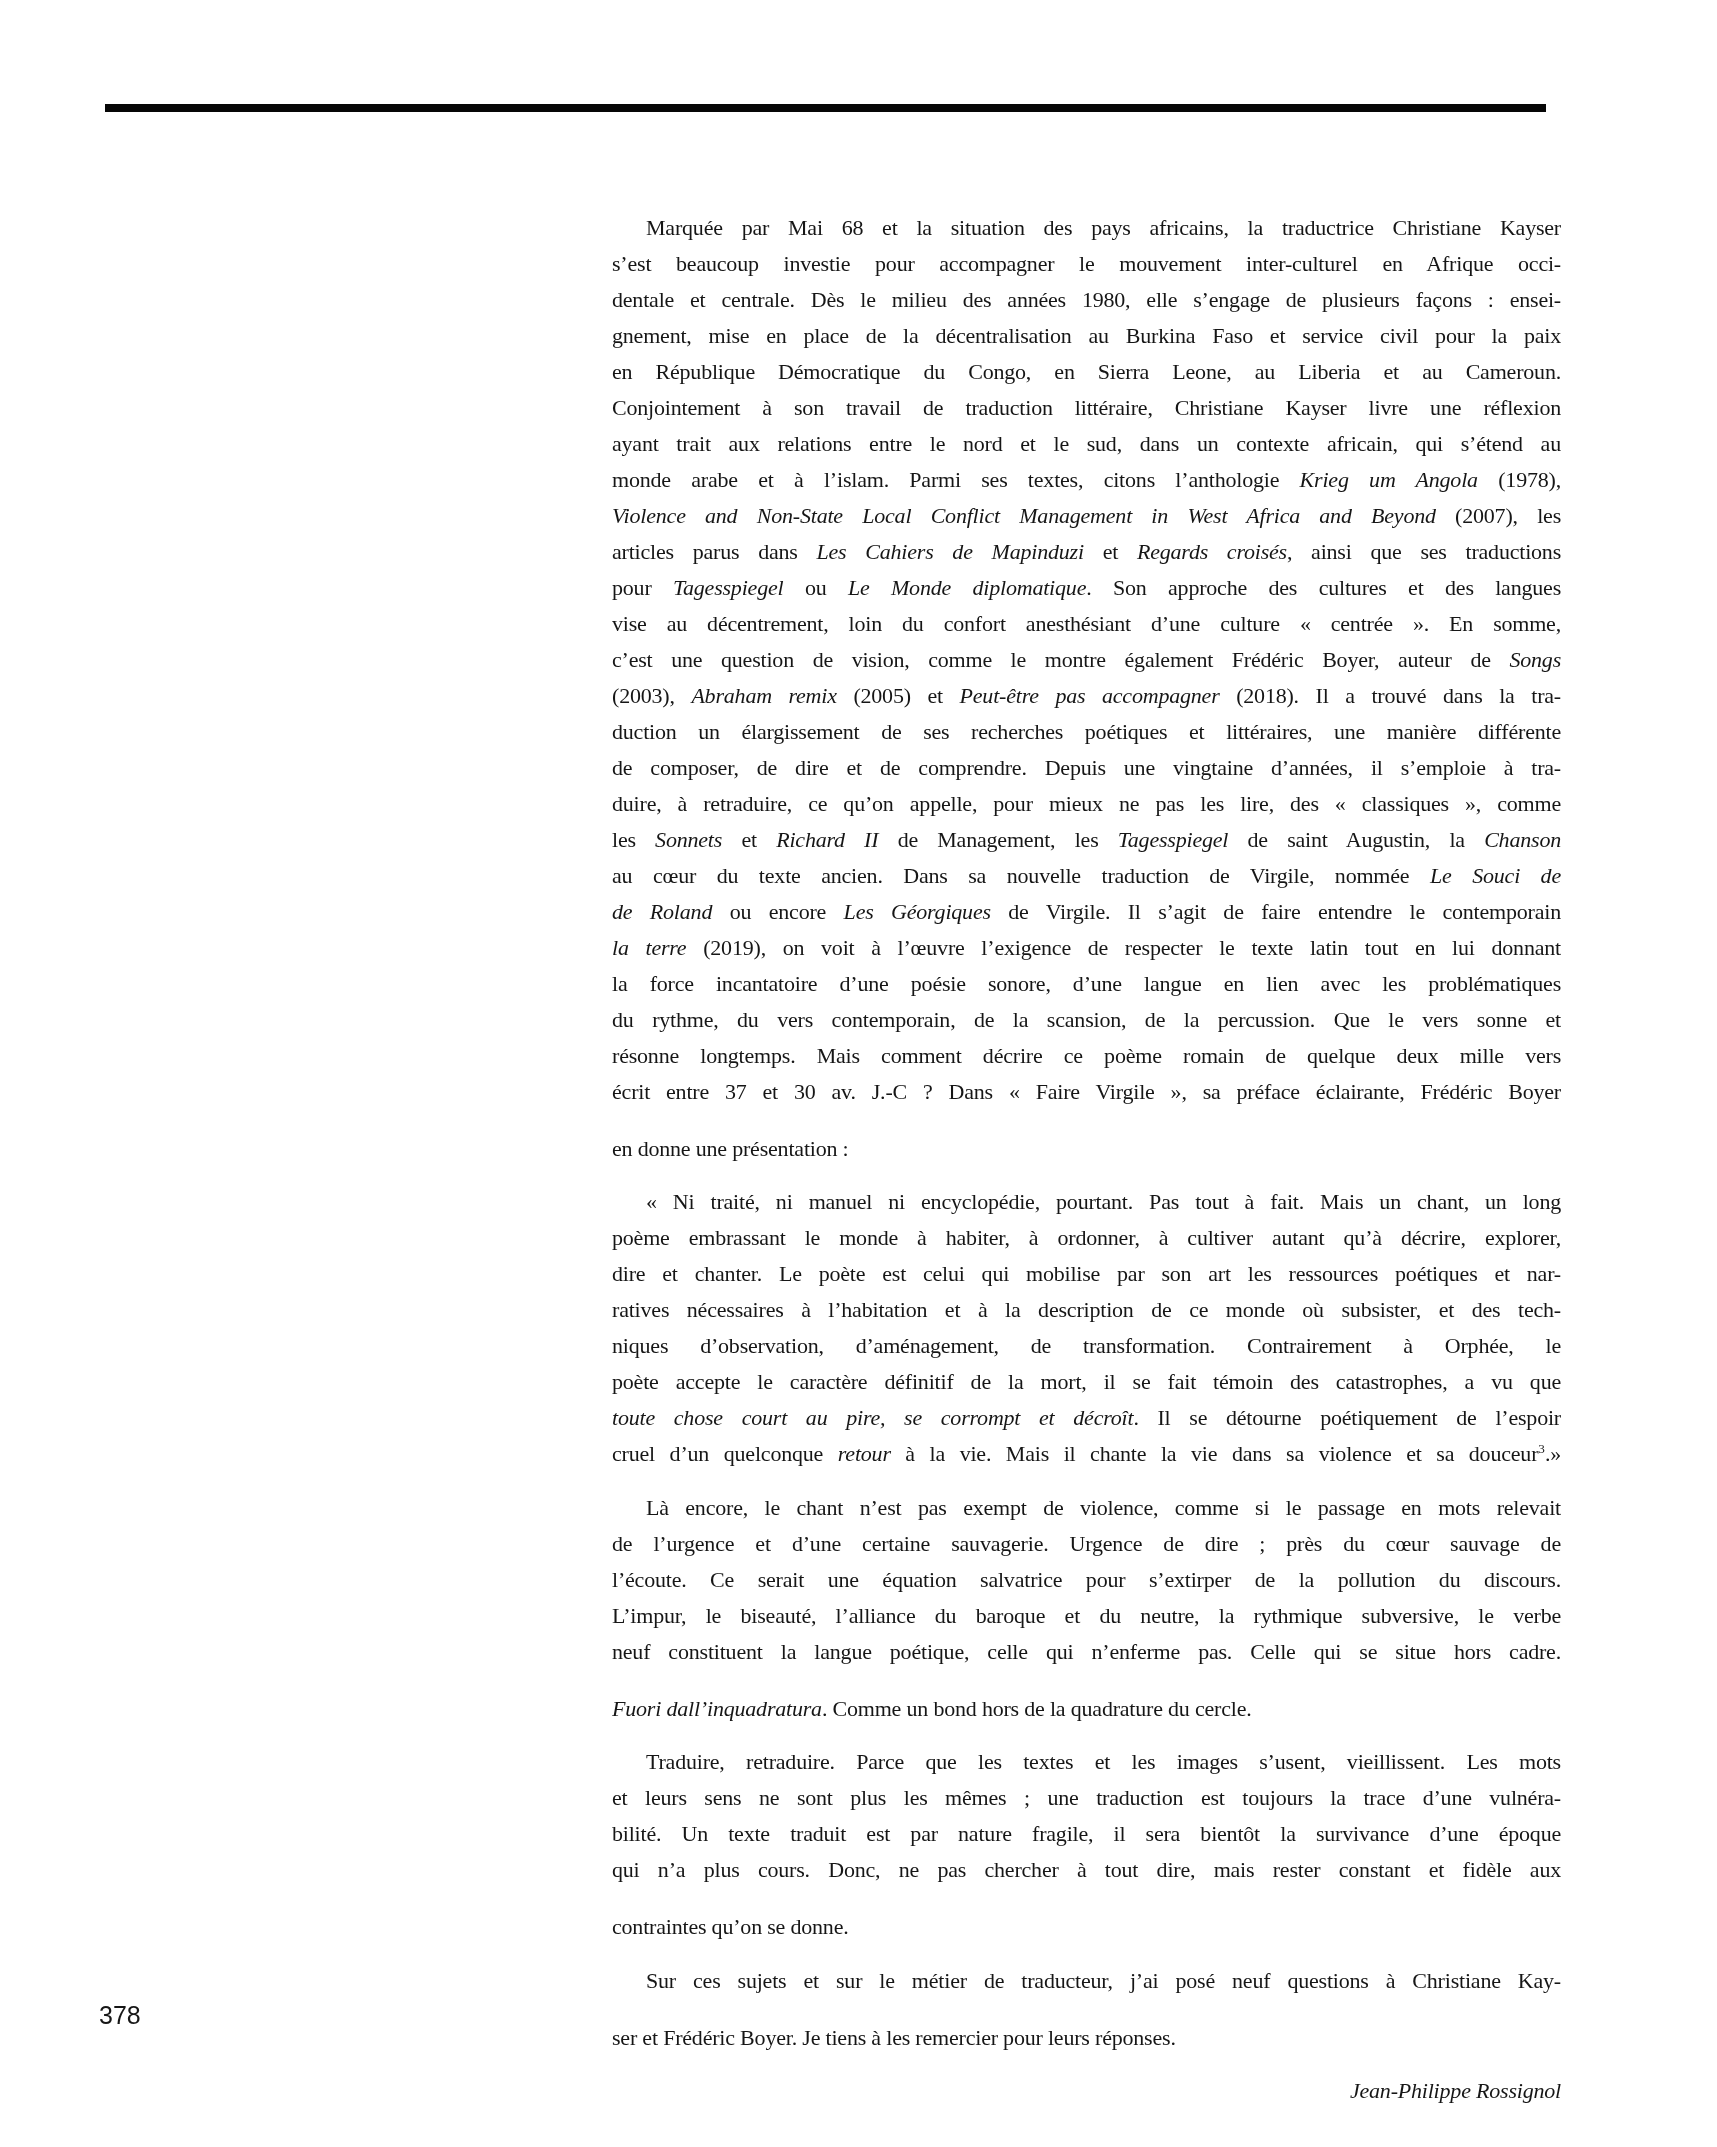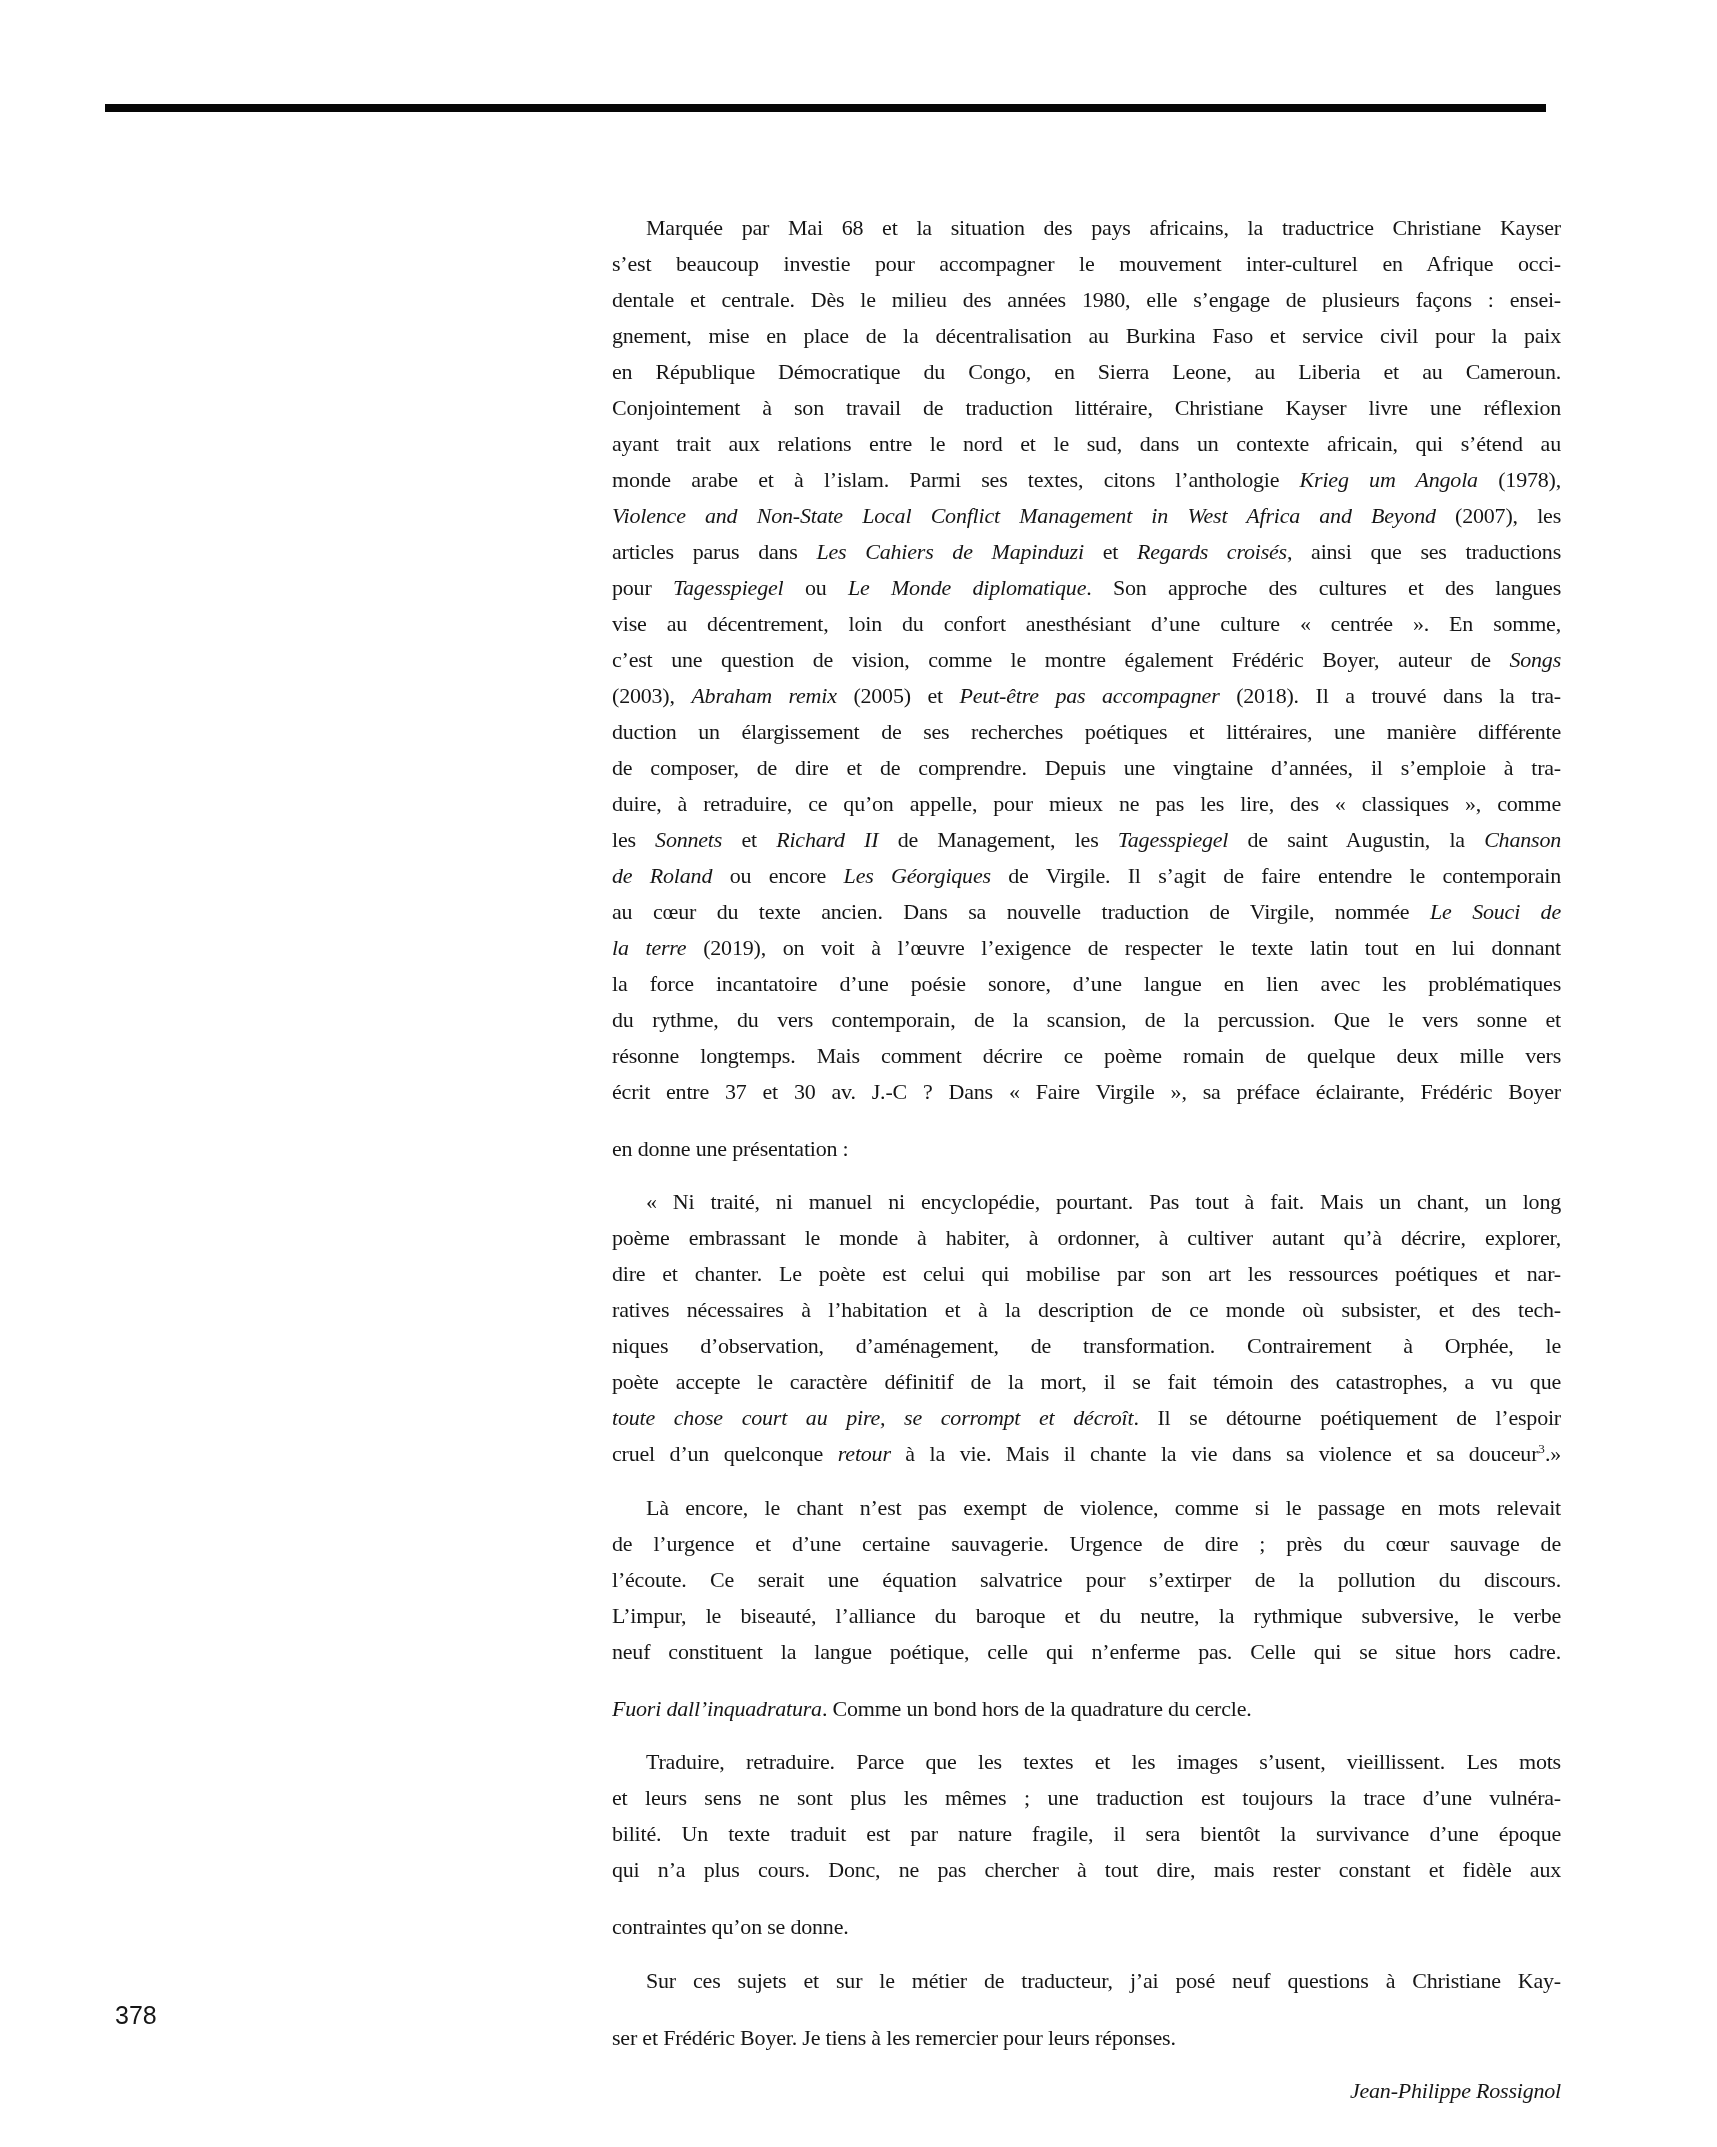--- a/index.html
+++ b/index.html
@@ -50,21 +50,21 @@
     letter-spacing: 0;
     vertical-align: super;
   }
   .signature {
     margin-top: 17.4px;
     text-align: right;
     font-style: italic;
   }
   .folio {
     position: absolute;
-    left: 115px;
+    left: 99px;
     top: 2003px;
     font-family: "Liberation Sans", "DejaVu Sans", sans-serif;
     font-size: 25px;
     line-height: 25px;
     color: #161616;
   }
 </style>
 </head>
 <body>
 
@@ -84,22 +84,22 @@
           <div class="line"><em>Violence and Non-State Local Conflict Management in West Africa and Beyond</em><span> (2007), les</span></div>
           <div class="line"><span>articles parus dans </span><em>Les Cahiers de Mapinduzi</em><span> et </span><em>Regards croisés</em><span>, ainsi que ses traductions</span></div>
           <div class="line"><span>pour </span><em>Tagesspiegel</em><span> ou </span><em>Le Monde diplomatique</em><span>. Son approche des cultures et des langues</span></div>
           <div class="line"><span>vise au décentrement, loin du confort anesthésiant d’une culture « centrée ». En somme,</span></div>
           <div class="line"><span>c’est une question de vision, comme le montre également Frédéric Boyer, auteur de </span><em>Songs</em></div>
           <div class="line"><span>(2003), </span><em>Abraham remix</em><span> (2005) et </span><em>Peut-être pas accompagner</em><span> (2018). Il a trouvé dans la tra-</span></div>
           <div class="line"><span>duction un élargissement de ses recherches poétiques et littéraires, une manière différente</span></div>
           <div class="line"><span>de composer, de dire et de comprendre. Depuis une vingtaine d’années, il s’emploie à tra-</span></div>
           <div class="line"><span>duire, à retraduire, ce qu’on appelle, pour mieux ne pas les lire, des « classiques », comme</span></div>
           <div class="line"><span>les </span><em>Sonnets</em><span> et </span><em>Richard II</em><span> de Management, les </span><em>Tagesspiegel</em><span> de saint Augustin, la </span><em>Chanson</em></div>
+          <div class="line"><span>au cœur du texte ancien. Dans sa nouvelle traduction de Virgile, nommée </span><em>Le Souci de</em></div>
           <div class="line"><em>de Roland</em><span> ou encore </span><em>Les Géorgiques</em><span> de Virgile. Il s’agit de faire entendre le contemporain</span></div>
-          <div class="line"><span>au cœur du texte ancien. Dans sa nouvelle traduction de Virgile, nommée </span><em>Le Souci de</em></div>
           <div class="line"><em>la terre</em><span> (2019), on voit à l’œuvre l’exigence de respecter le texte latin tout en lui donnant</span></div>
           <div class="line"><span>la force incantatoire d’une poésie sonore, d’une langue en lien avec les problématiques</span></div>
           <div class="line"><span>du rythme, du vers contemporain, de la scansion, de la percussion. Que le vers sonne et</span></div>
           <div class="line"><span>résonne longtemps. Mais comment décrire ce poème romain de quelque deux mille vers</span></div>
           <div class="line"><span>écrit entre 37 et 30 av. J.-C ? Dans « Faire Virgile », sa préface éclairante, Frédéric Boyer</span></div>
           <div class="line last"><span>en donne une présentation :</span></div>
         </div>
         <div class="para">
           <div class="line first"><span>« Ni traité, ni manuel ni encyclopédie, pourtant. Pas tout à fait. Mais un chant, un long</span></div>
           <div class="line"><span>poème embrassant le monde à habiter, à ordonner, à cultiver autant qu’à décrire, explorer,</span></div>

